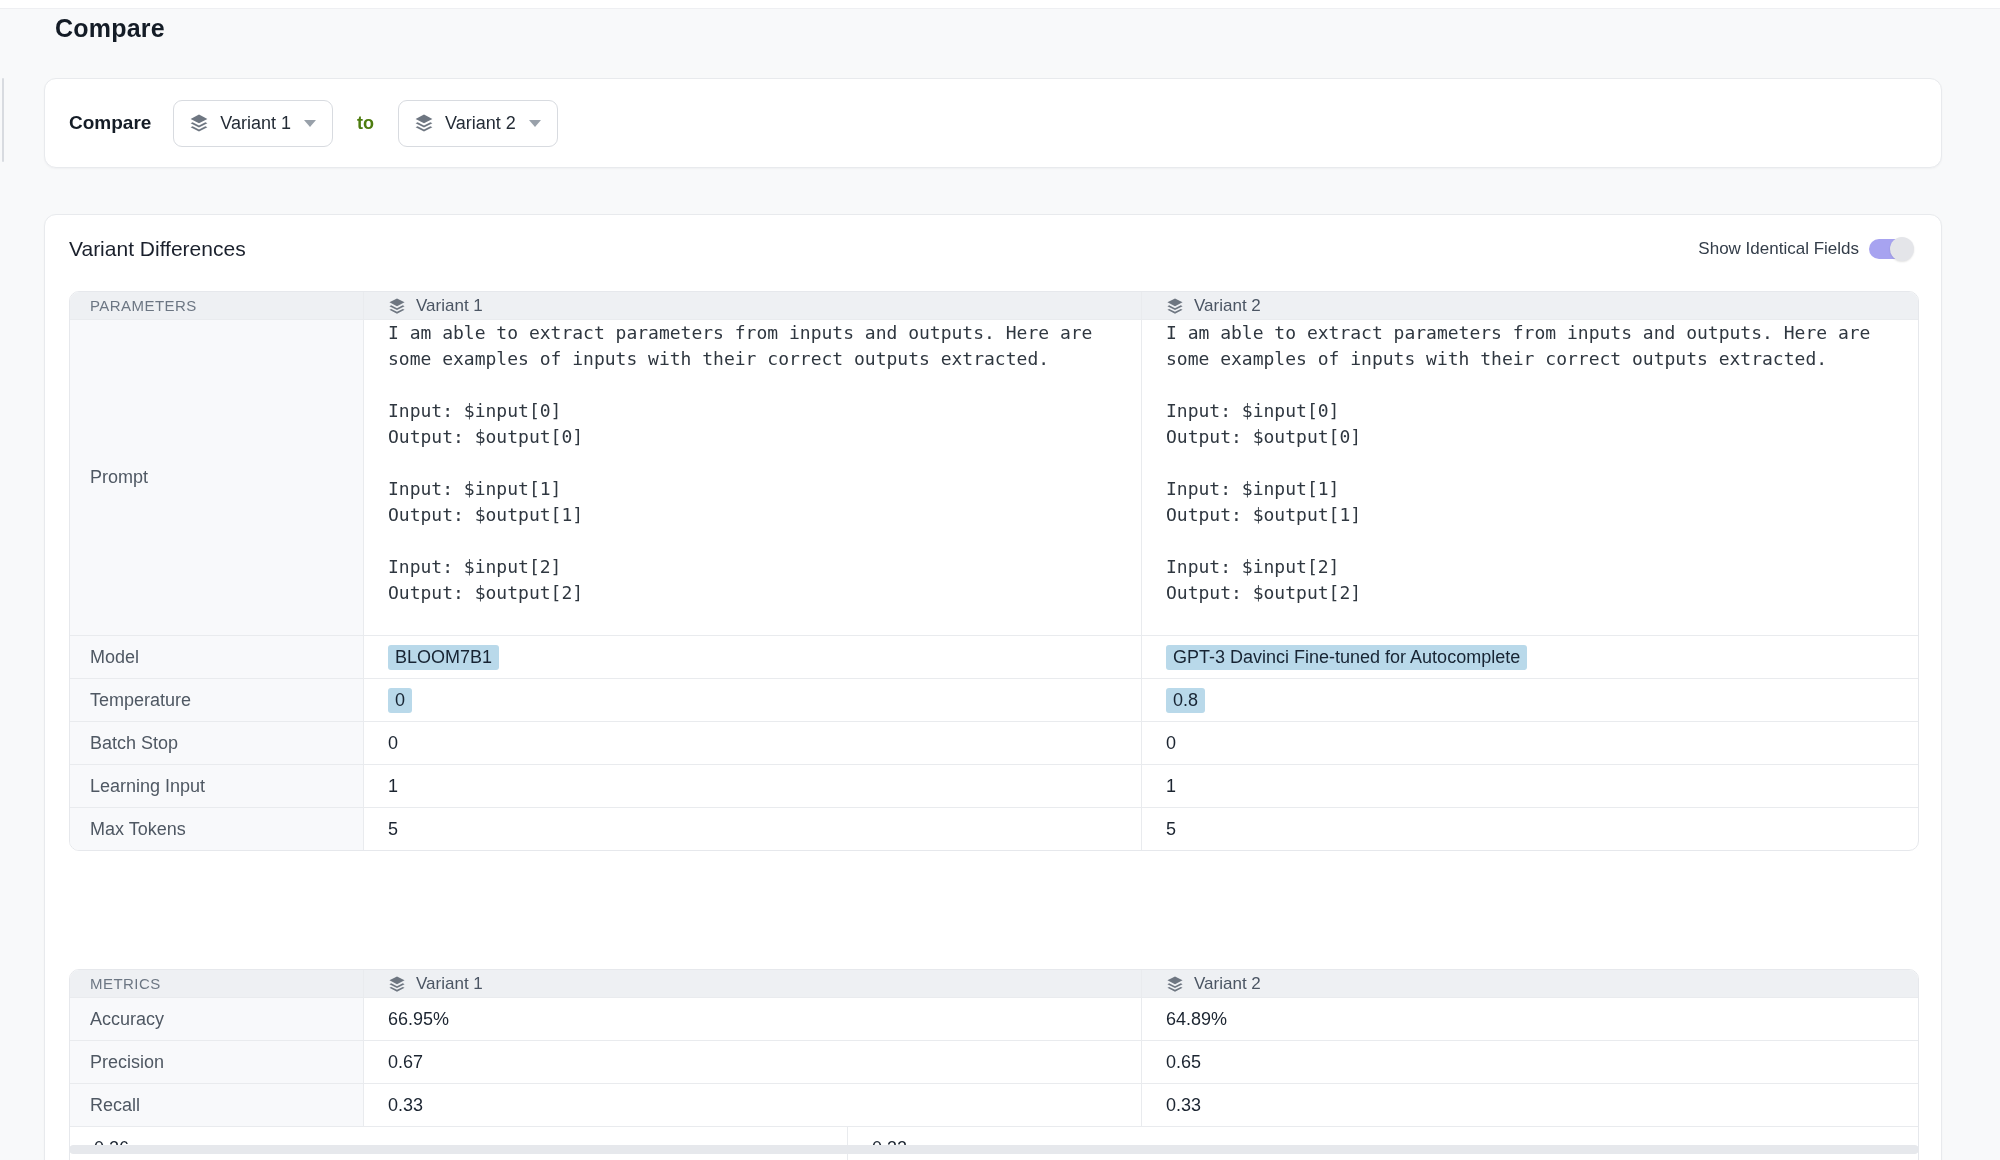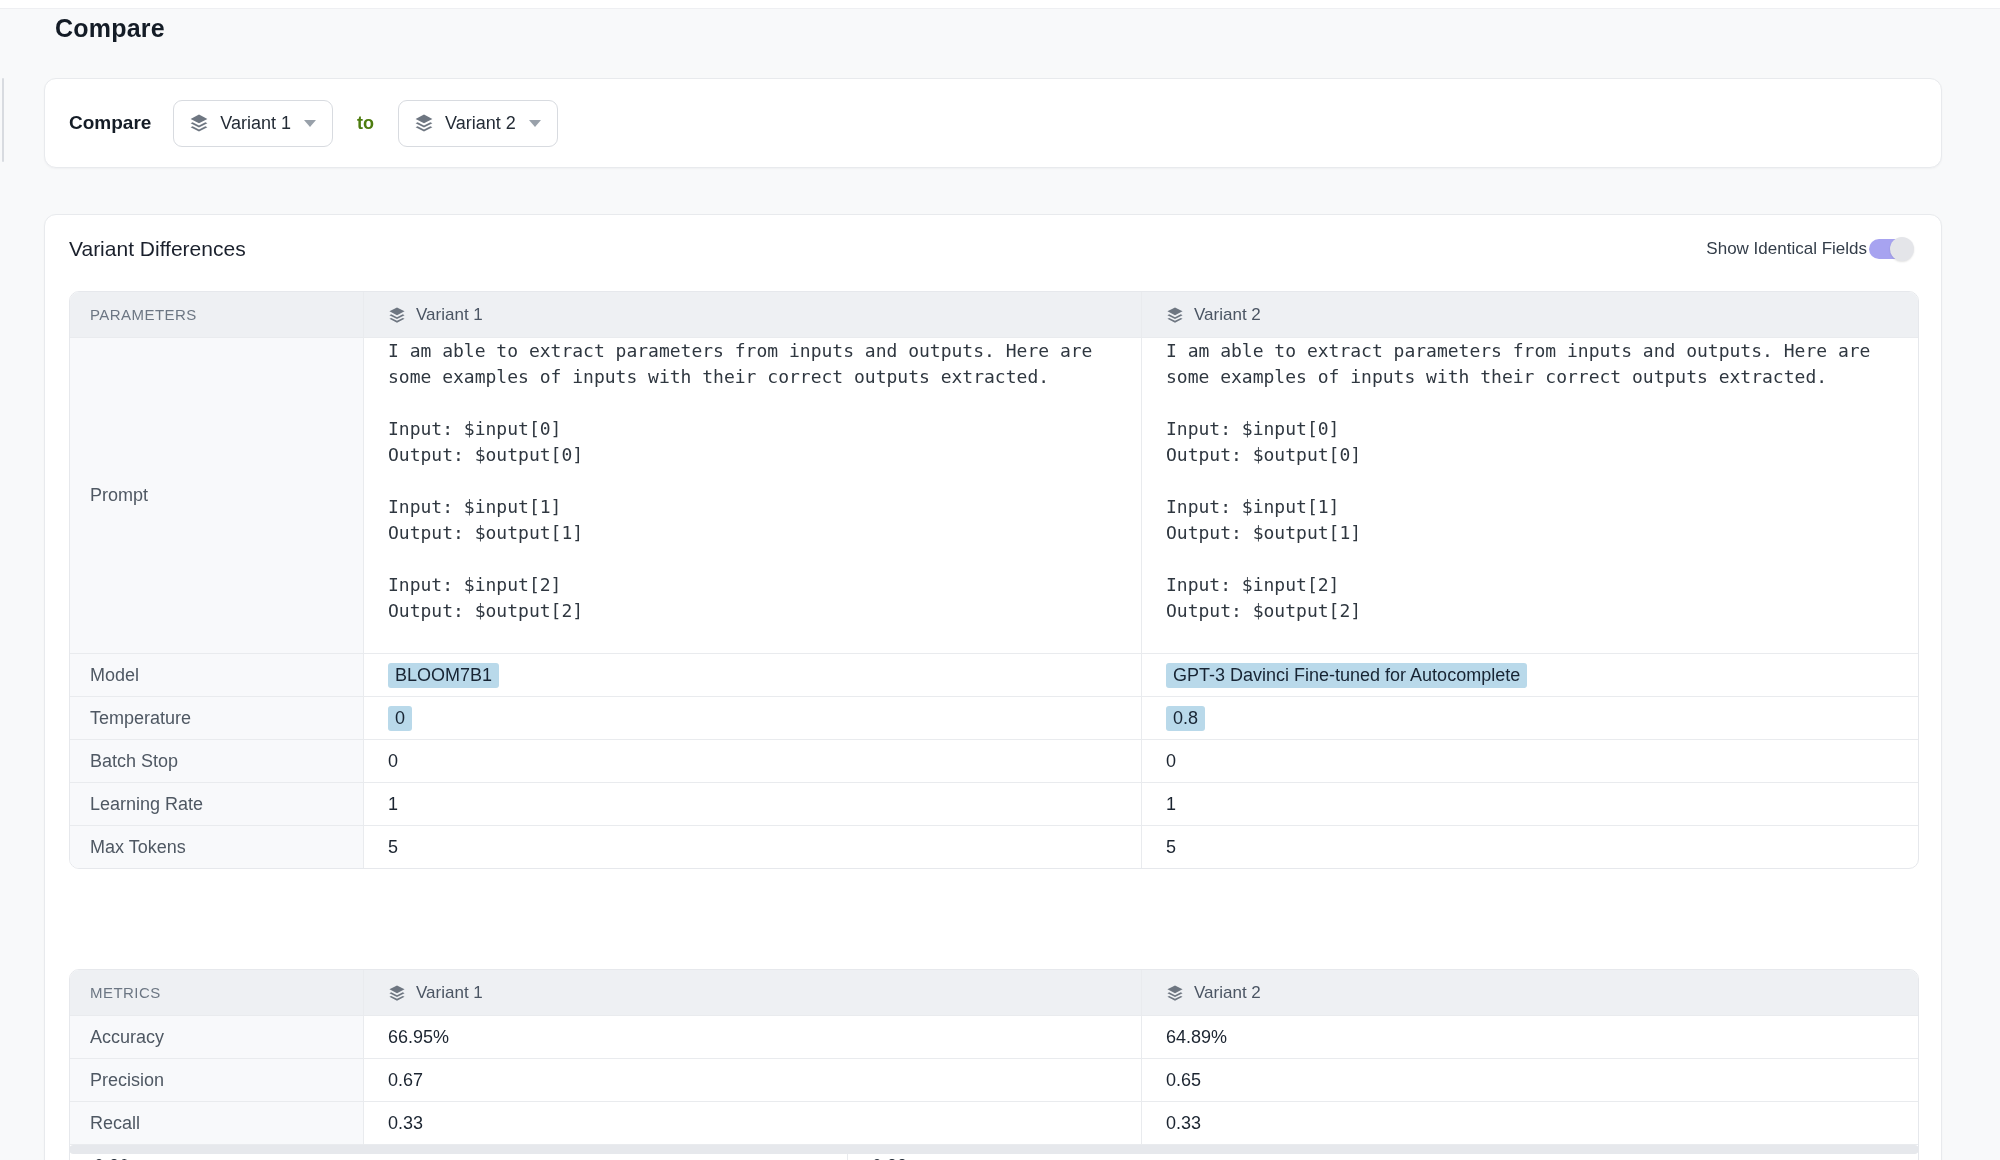--- a/index.html
+++ b/index.html
@@ -31,34 +31,34 @@
   .to-label { font-size:18px; font-weight:700; color:#4d7c0f; margin:0 24px 0 24px; }
   .caret { width:0; height:0; border-left:6px solid transparent;
     border-right:6px solid transparent; border-top:7px solid #99a1aa; margin-left:2px; }
   .layers { width:20px; height:20px; fill:#6e7681; flex:0 0 auto; }
   .layers.sm { width:18px; height:18px; }
 
   .diff-card { top:214px; height:1000px; }
   .diff-title { position:absolute; left:24px; top:22px; font-size:21px;
     font-weight:500; color:#1a202c; }
   .toggle-wrap { position:absolute; right:30px; top:24px; display:flex;
-    align-items:center; gap:2px; }
+    align-items:center; gap:10px; }
   .toggle-label { font-size:17px; color:#333d49; }
   .toggle { position:relative; width:42px; height:20px; border-radius:11px;
     background:#a7a3f0; cursor:pointer; display:inline-block; }
   .knob { position:absolute; right:-3px; top:-2px; width:24px; height:24px;
     border-radius:50%; background:#e4e5e9; box-shadow:0 1px 2px rgba(0,0,0,.12); }
 
   .tbl { position:absolute; left:24px; width:1850px; background:#fff;
     border:1px solid #e6e8ec; border-radius:10px; overflow:hidden; }
   .tbl-params { top:76px; }
   .tbl-metrics { top:708px;margin-top:46px; }
   .tr { display:flex; border-top:1px solid #e9ebee; }
   .tr:first-child { border-top:none; }
-  .th { background:#eef0f3; height:45px; }
+  .th { background:#eef0f3; height:27px; }
   .c1 { width:294px; flex:0 0 294px; padding-left:20px; display:flex;
     align-items:center; border-right:1px solid #e9ebee; background:#f8f9fb; }
   .th .c1 { background:transparent; }
   .c2 { width:778px; flex:0 0 778px; padding-left:24px; padding-right:20px;
     display:flex; align-items:center; border-right:1px solid #e9ebee; }
   .c3 { flex:1 1 auto; padding-left:24px; padding-right:20px; display:flex;
     align-items:center; }
   .sect { font-size:15px; font-weight:500; color:#6c7683; letter-spacing:.03em; }
   .vh { display:flex; align-items:center; gap:10px; font-size:17px; color:#4b5563; }
   .row { height:43px; }
@@ -198,21 +198,21 @@
         </div>
       <div class="c2">
           <span class="val">0</span>
         </div>
       <div class="c3">
           <span class="val">0</span>
         </div>
     </div>
     <div class="tr row">
       <div class="c1">
-          <span class="lbl-text">Learning Rate</span>
+          <span class="lbl-text">Learning Input</span>
         </div>
       <div class="c2">
           <span class="val">1</span>
         </div>
       <div class="c3">
           <span class="val">1</span>
         </div>
     </div>
     <div class="tr row">
       <div class="c1">

